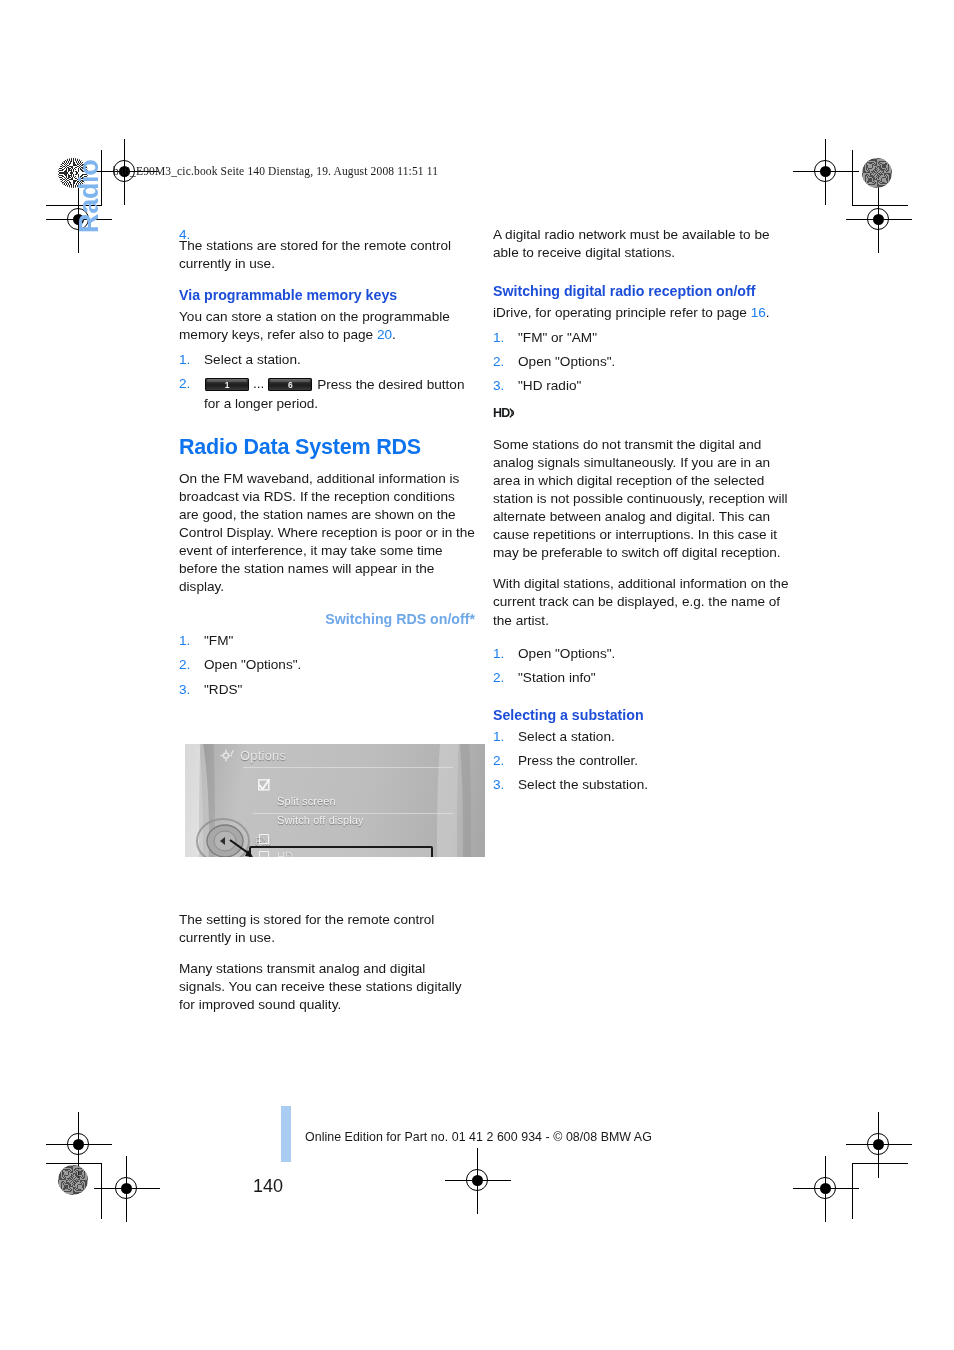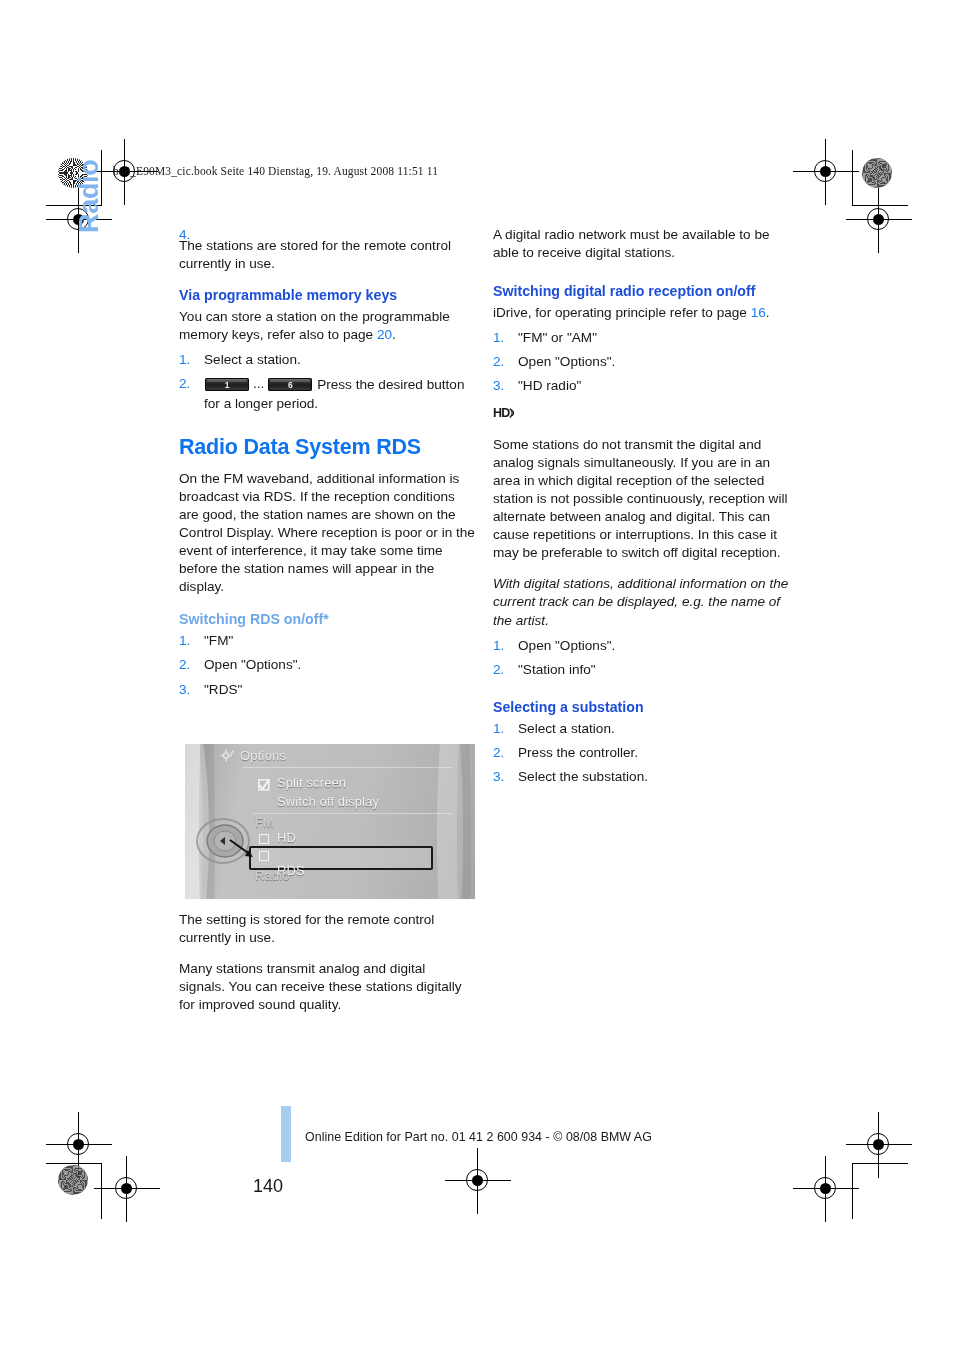--- a/index.html
+++ b/index.html
@@ -53,21 +53,21 @@
 
   h1.sec{
     font-size:21.5px;font-weight:bold;color:#0d73ef;
     margin:0 0 10px 0;line-height:25px;letter-spacing:-0.2px;
   }
   h1.sec.toph{margin-top:22px;}
   h2.sub{
     font-size:14.2px;font-weight:bold;color:#1d4ed8;
     margin:14px 0 4px 0;line-height:18px;
   }
-  h2.sub.faded{color:#6fa8e8;}
+  h2.sub.faded{color:#6fa8e8;text-align:right;}
   h2.sub.first{margin-top:8px;}
 
   ol.steps{list-style:none;margin:0 0 0 0;padding:0;}
   ol.steps li{
     position:relative;padding-left:25px;
     font-size:13.6px;line-height:18.1px;color:#16181a;
     margin-bottom:6px;
   }
   ol.steps li .num{
     position:absolute;left:0;top:0;color:#1b7ef0;font-size:13.6px;
@@ -96,40 +96,41 @@
     background:rgba(255,255,255,.18);border-radius:2px;
   }
   .dots{display:inline-block;padding:0 3px;font-size:13.6px;color:#16181a;vertical-align:1px;}
 
   
   .hdlogo{display:inline-block;position:relative;width:21px;height:14px;vertical-align:-2px;margin-right:3px;}
   .hdlogo svg{position:absolute;left:0;top:0;}
 
   
   .shot{
-    position:absolute;left:185px;top:744px;width:290px;height:155px;
+    position:absolute;left:185px;top:744px;width:290px;height:113px;
     overflow:hidden;
     background:#b9b9b9;
+    padding-left:10px;
   }
   .shot .bgfade{
     position:absolute;left:0;top:0;right:0;bottom:0;
     background:linear-gradient(100deg,#9d9d9d 0%,#b2b2b2 9%,#c2c2c2 20%,#bdbdbd 60%,#b0b0b0 88%,#a6a6a6 100%);
   }
   .shot .swoosh{position:absolute;background:rgba(255,255,255,.42);border-radius:50%;}
   .shot .swooshd{position:absolute;background:rgba(90,90,90,.35);border-radius:50%;}
   .shot .menu{position:absolute;left:0;top:0;right:0;bottom:0;}
   .shot .ttl{
     position:absolute;left:55px;top:4px;font-size:13px;color:#e9e9e9;
     font-weight:500;letter-spacing:.2px;text-shadow:0 1px 1px rgba(0,0,0,.35);
   }
   .shot .optsicon{position:absolute;left:35px;top:5px;width:16px;height:14px;}
   .shot .rule{position:absolute;height:1px;background:rgba(235,235,235,.55);}
   .shot .item{
-    position:absolute;font-size:13px;color:#f2f2f2;
-    text-shadow:0 1px 1px rgba(0,0,0,.4);letter-spacing:.1px;white-space:nowrap;
+    position:absolute;font-size:11px;color:#f2f2f2;
+    text-shadow:0 1px 1px rgba(0,0,0,.4);letter-spacing:.1px;white-space:nowrap;margin-top:20px;
   }
   .shot .dim{color:#cfcfcf;}
   .shot .cbox{
     position:absolute;width:10px;height:10px;border:1.6px solid #f0f0f0;
     box-sizing:border-box;
   }
   .shot .chk{
     position:absolute;width:11px;height:11px;
   }
   .shot .hl{
@@ -388,21 +389,21 @@
           <text x="8.2" y="11.4" font-family="Liberation Sans, sans-serif" font-size="12.5" font-weight="bold" fill="#16181a">D</text>
           <path d="M16.8 2.6 a5.2 5.2 0 0 1 0 8.8" fill="none" stroke="#16181a" stroke-width="1.3"></path>
           <path d="M18.9 4.3 a3 3 0 0 1 0 5.4" fill="none" stroke="#16181a" stroke-width="1.1"></path>
         </svg>
       </span>
     </p>
 
     <p class="para">Some stations do not transmit the digital and analog signals simultaneously. If you are in an area in which digital reception of the selected station is not possible continuously, reception will alternate between analog and digital. This can cause repetitions or interruptions. In this case it may be preferable to switch off digital reception.</p>
 
 
-    <p class="para tight" style="margin-bottom:7px;font-style:italic;">With digital stations, additional information on the current track can be displayed, e.g. the name of the artist.</p>
+    <p class="para tight" style="margin-bottom:15px;">With digital stations, additional information on the current track can be displayed, e.g. the name of the artist.</p>
 
     <ol class="steps" style="margin-bottom:9px;">
       <li>
         <span class="num">1.</span>
         <span>Open "Options".</span>
       </li>
       <li class="last">
         <span class="num">2.</span>
         <span>"Station info"</span>
       </li>

